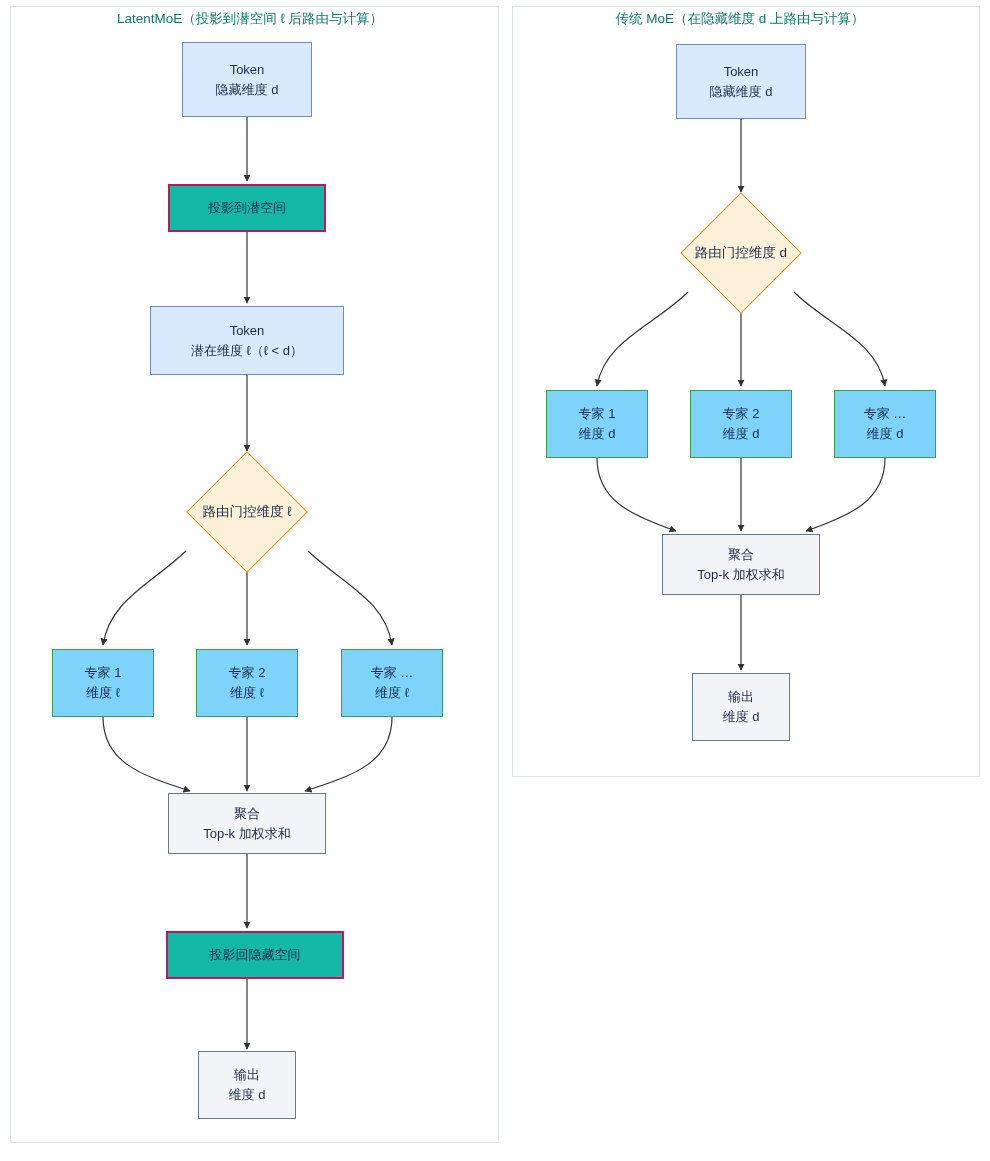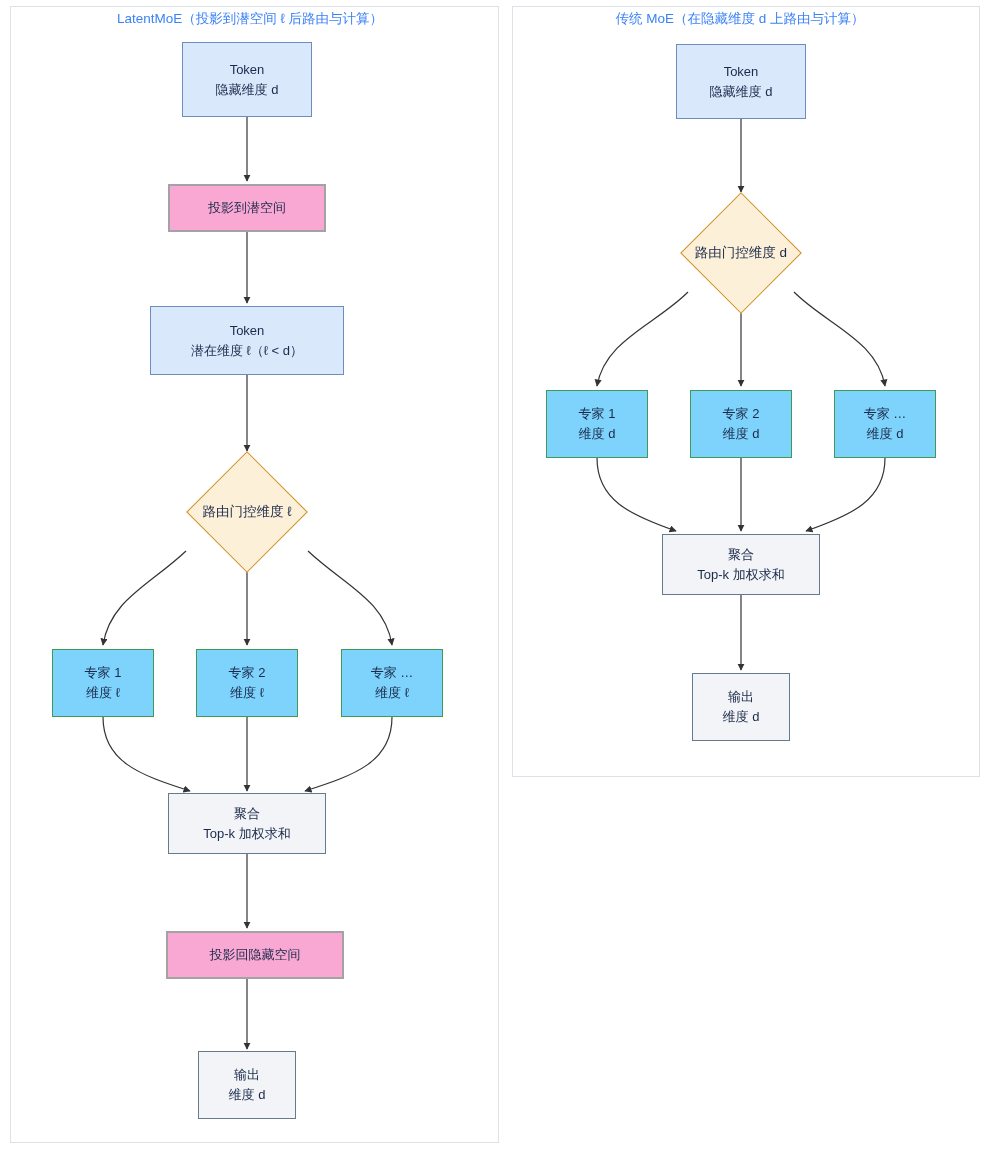--- a/index.html
+++ b/index.html
@@ -15,42 +15,42 @@
     box-sizing:border-box;
   }
   #panel-left{left:10px;top:6px;width:489px;height:1137px;}
   #panel-right{left:512px;top:6px;width:468px;height:771px;}
 
   .panel-title{
     position:absolute;
     text-align:center;
     font-size:13.5px;
     line-height:22px;
-    color:#3b82f6;
+    color:#0f766e;
     white-space:normal;
   }
   #title-left{left:85px;top:8px;width:330px;}
   #title-right{left:575px;top:8px;width:330px;}
 
   .node{
     position:absolute;
     box-sizing:border-box;
     display:flex;
     flex-direction:column;
     align-items:center;
     justify-content:center;
     font-size:13px;
     line-height:20px;
     text-align:center;
     z-index:3;
   }
   .node .ln{display:block;white-space:nowrap;}
 
   .n-blue{background:#dae8fc;border:1px solid #6c8ebf;}
-  .n-pink{background:#f9a8d4;border:2px solid #a3a3a3;}
+  .n-pink{background:#14b8a6;border:2px solid #be185d;}
   .n-green{background:#7dd3fc;border:1px solid #3f9b53;justify-content:center;}
   .n-grey{background:#f2f4f7;border:1px solid #667a8f;}
 
   .diamond{
     position:absolute;
     z-index:3;
   }
   .diamond .dshape{
     position:absolute;left:0;top:0;width:100%;height:100%;
     background:#fdf0d9;

